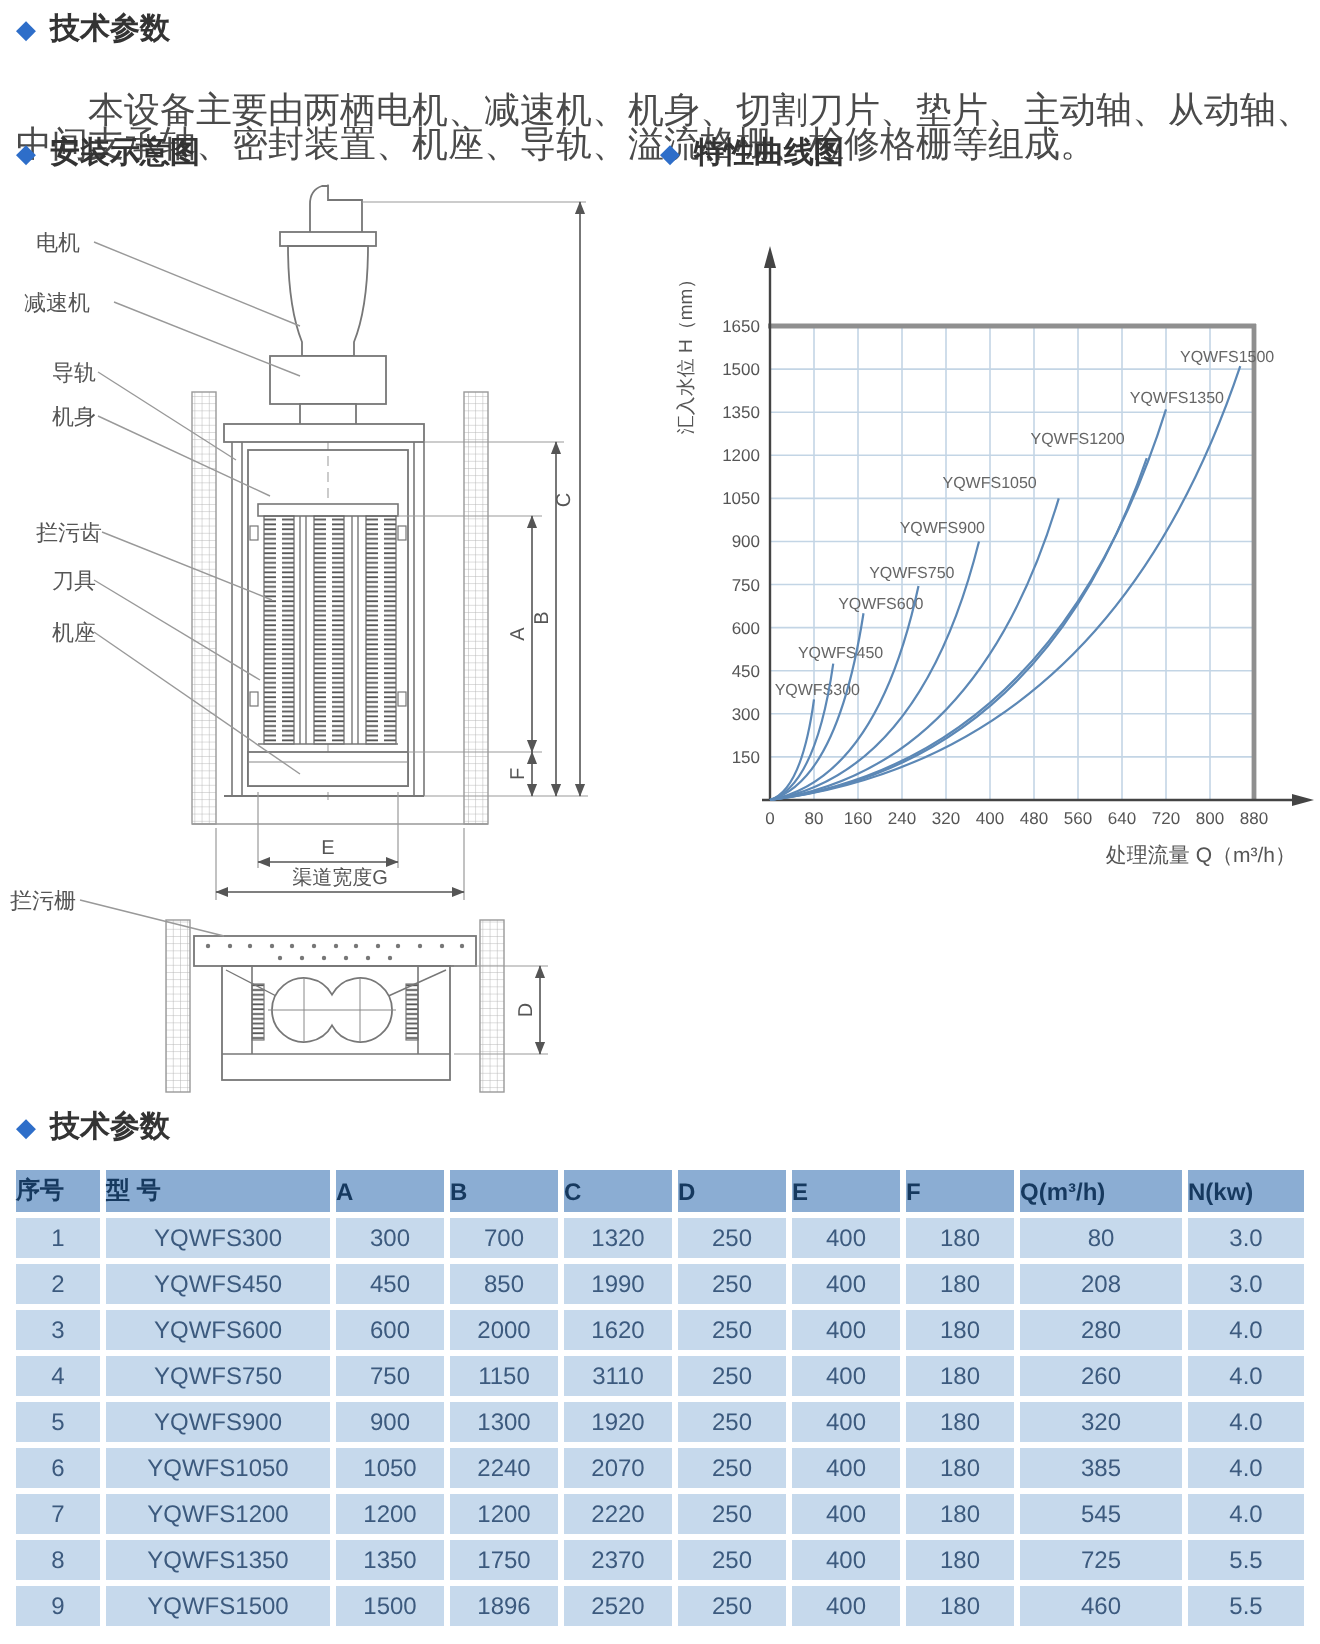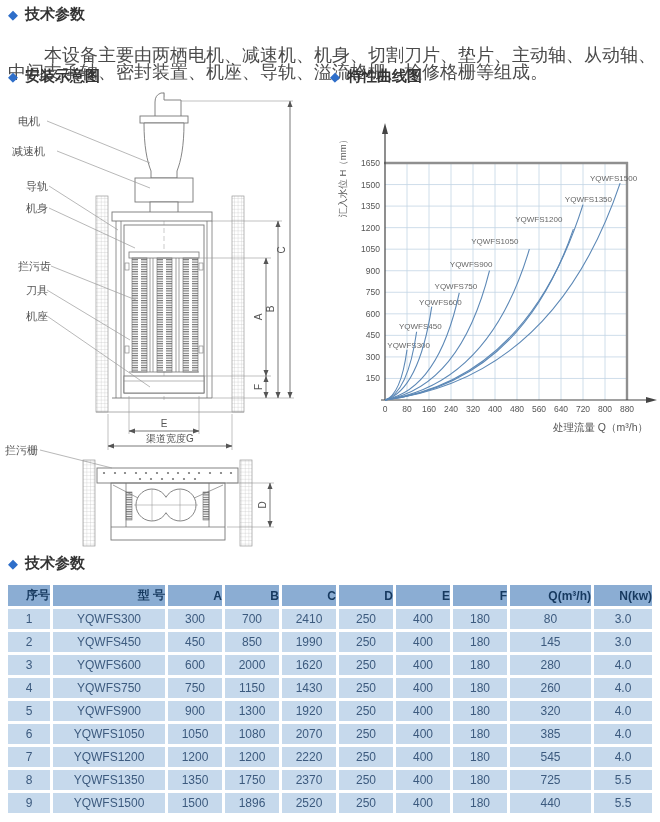--- a/index.html
+++ b/index.html
@@ -16,21 +16,21 @@
   #h-params{left:8px;top:554px}
   .intro{position:absolute;left:8px;top:29px;width:648px;
     font-size:18px;line-height:16.5px;color:#4a4a4a;text-indent:2em;text-align:justify}
   #diagram-svg{position:absolute;left:0;top:90px}
   #curve-chart{position:absolute;left:334px;top:104px}
   .dlabel{font-size:11px;fill:#555}
   .dimletter{font-size:10px;fill:#555}
   #params-table{position:absolute;left:5px;top:582px;width:650px;
     border-collapse:separate;border-spacing:3px;table-layout:fixed;background:#fff}
   #params-table th{background:#8badd3;color:#16395f;font-size:12px;font-weight:bold;
-    height:21px;padding:0;text-align:right}
+    height:21px;padding:0;text-align:left}
   #params-table td{background:#c6d9ec;color:#3c5a7e;font-size:12px;
     height:20px;padding:0;text-align:center}
 </style>
 </head>
 <body>
 
 <div class="sec-h" id="h-structure">
   <span class="diamond">◆</span>
   <span>技术参数</span>
 </div>
@@ -294,57 +294,57 @@
         <th>Q(m³/h)</th>
         <th>N(kw)</th>
       </tr>
     </thead>
   <tbody>
       <tr>
         <td>1</td>
         <td>YQWFS300</td>
         <td>300</td>
         <td>700</td>
-        <td>2410</td>
+        <td>1320</td>
         <td>250</td>
         <td>400</td>
         <td>180</td>
         <td>80</td>
         <td>3.0</td>
       </tr>
       <tr>
         <td>2</td>
         <td>YQWFS450</td>
         <td>450</td>
         <td>850</td>
         <td>1990</td>
         <td>250</td>
         <td>400</td>
         <td>180</td>
-        <td>145</td>
+        <td>208</td>
         <td>3.0</td>
       </tr>
       <tr>
         <td>3</td>
         <td>YQWFS600</td>
         <td>600</td>
         <td>2000</td>
         <td>1620</td>
         <td>250</td>
         <td>400</td>
         <td>180</td>
         <td>280</td>
         <td>4.0</td>
       </tr>
       <tr>
         <td>4</td>
         <td>YQWFS750</td>
         <td>750</td>
         <td>1150</td>
-        <td>1430</td>
+        <td>3110</td>
         <td>250</td>
         <td>400</td>
         <td>180</td>
         <td>260</td>
         <td>4.0</td>
       </tr>
       <tr>
         <td>5</td>
         <td>YQWFS900</td>
         <td>900</td>
@@ -353,21 +353,21 @@
         <td>250</td>
         <td>400</td>
         <td>180</td>
         <td>320</td>
         <td>4.0</td>
       </tr>
       <tr>
         <td>6</td>
         <td>YQWFS1050</td>
         <td>1050</td>
-        <td>1080</td>
+        <td>2240</td>
         <td>2070</td>
         <td>250</td>
         <td>400</td>
         <td>180</td>
         <td>385</td>
         <td>4.0</td>
       </tr>
       <tr>
         <td>7</td>
         <td>YQWFS1200</td>
@@ -394,17 +394,17 @@
       </tr>
       <tr>
         <td>9</td>
         <td>YQWFS1500</td>
         <td>1500</td>
         <td>1896</td>
         <td>2520</td>
         <td>250</td>
         <td>400</td>
         <td>180</td>
-        <td>440</td>
+        <td>460</td>
         <td>5.5</td>
       </tr>
     </tbody>
 </table>
 
 </body></html>

